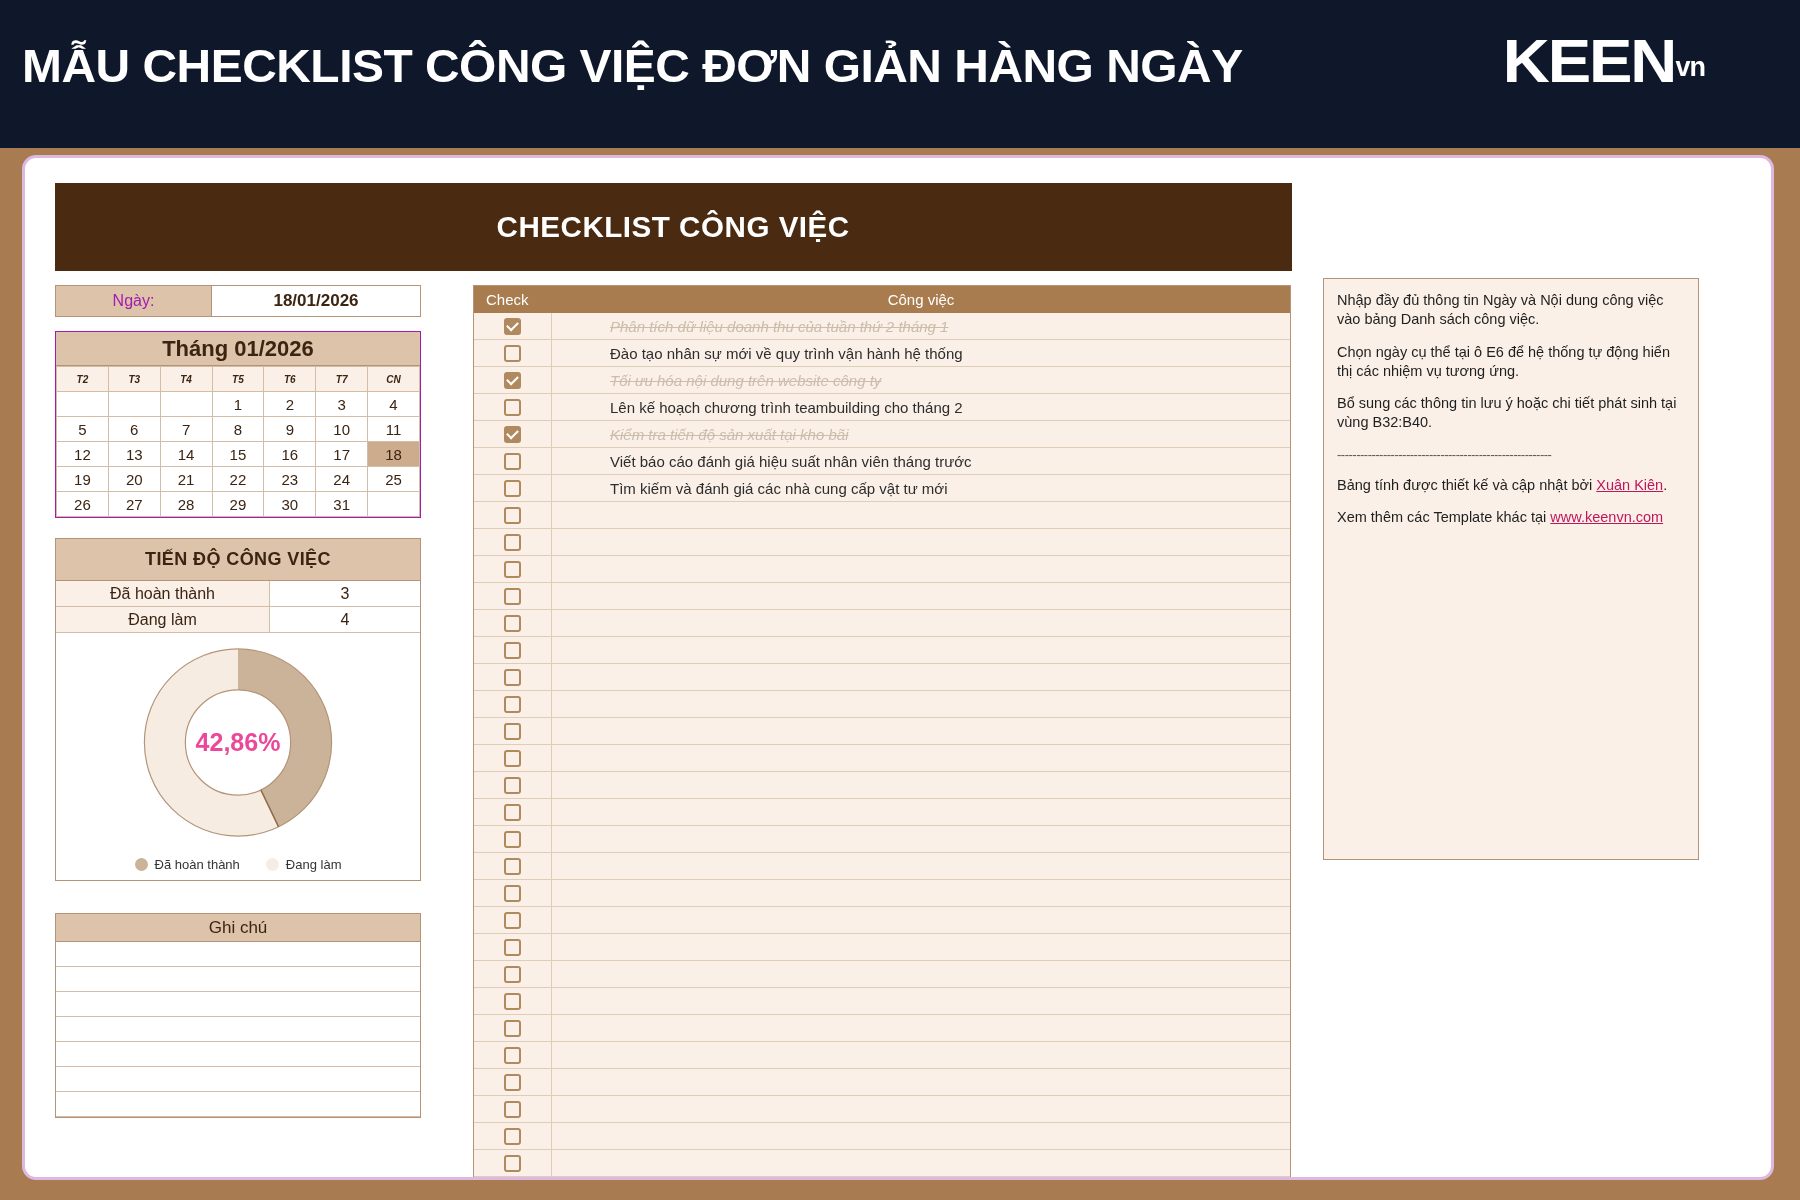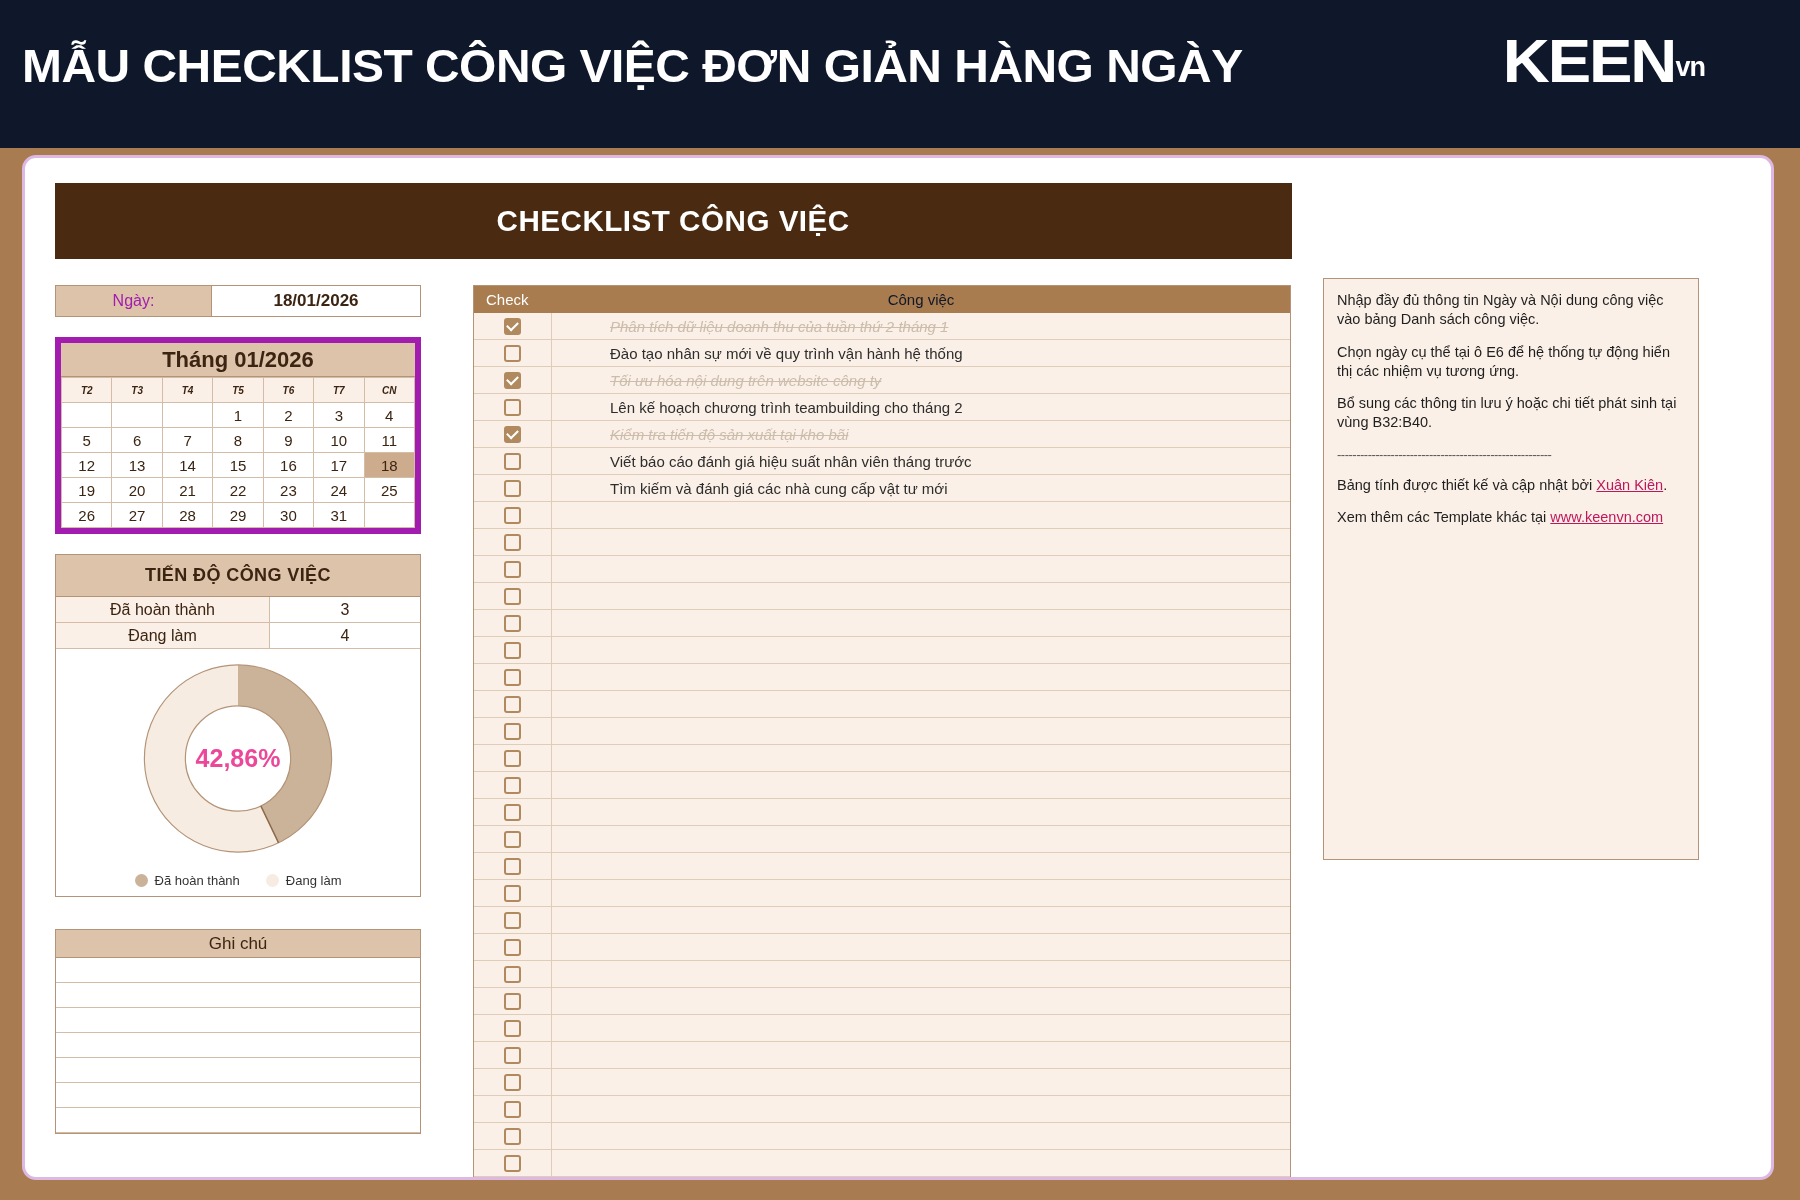--- a/index.html
+++ b/index.html
@@ -40,21 +40,21 @@
     width: 1752px; height: 1025px;
     background: #ffffff;
     border: 3px solid #dcb8e2;
     border-radius: 14px;
     overflow: hidden;
   }
 
   
   .sheet-title {
     position: absolute; left: 30px; top: 25px;
-    width: 1237px; height: 76px;
+    width: 1237px; height: 88px;
     background: #4a2a10;
     display: flex; align-items: center; justify-content: center;
   }
   .sheet-title span {
     color: #ffffff; font-size: 29px; font-weight: 700;
     letter-spacing: 0.5px;
     transform: scaleX(1.02);
   }
 
   
@@ -67,21 +67,21 @@
     font-size: 16px; color: #a21caf;
     border-right: 1px solid #b49478;
   }
   .date-value {
     flex: 1; background: #ffffff; display: flex;
     align-items: center; justify-content: center;
     font-size: 17px; font-weight: 700; color: #3b2412;
   }
 
   
-  .cal { margin-top: 20px; border: 6px solid #a21caf; }
+  .cal { margin-top: 14px; border: 1px solid #a21caf; }
   .cal-head {
     height: 34px; background: #ddc3a9;
     display: flex; align-items: center; justify-content: center;
     font-size: 22px; font-weight: 700; color: #3b2412;
     border-bottom: 1px solid #b49478;
   }
   table.cal-grid { width: 100%; border-collapse: collapse; }
   table.cal-grid th, table.cal-grid td {
     border: 1px solid #d3bda6;
     height: 25px; text-align: center;
@@ -155,21 +155,21 @@
     border-top: 1px solid #b49478;
   }
   .t-head { display: flex; height: 27px; background: #a87c4f; }
   .t-head .c1 {
     width: 78px; display: flex; align-items: center;
     padding-left: 12px; color: #ffffff; font-size: 15px;
     border-right: 1px solid #a87c4f;
   }
   .t-head .c2 {
     flex: 1; display: flex; align-items: center; justify-content: center;
-    color: #0f172a; font-size: 15px;
+    color: #ffffff; font-size: 15px;
   }
   .t-row { display: flex; height: 27px; background: #fbf0e7;
            border-bottom: 1px solid #e0cdb8; gap: 48px; }
   .t-row .c1 {
     width: 78px; display: flex; align-items: center; justify-content: center;
     border-right: 1px solid #e0cdb8;
   }
   .t-row .c2 {
     flex: 1; display: flex; align-items: center;
     padding-left: 10px; font-size: 15px; color: #2d2d2d;

